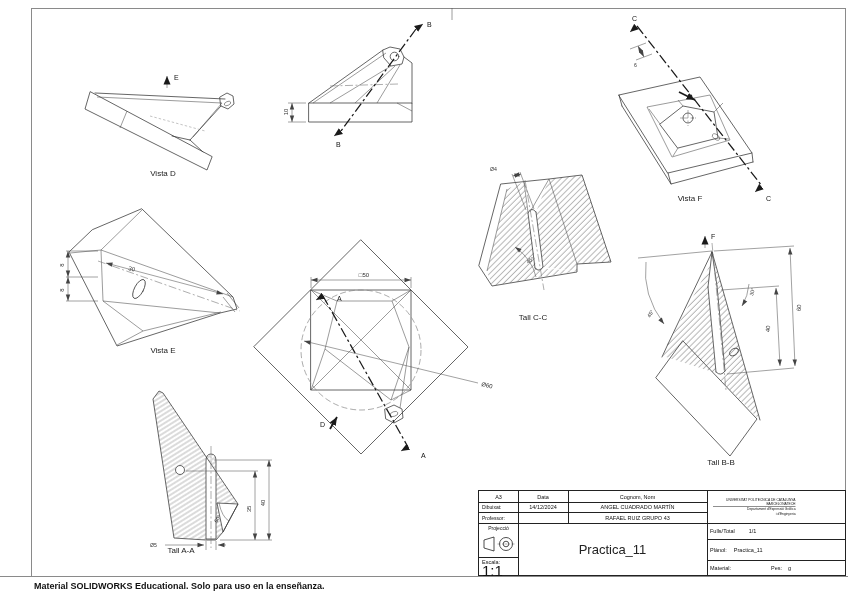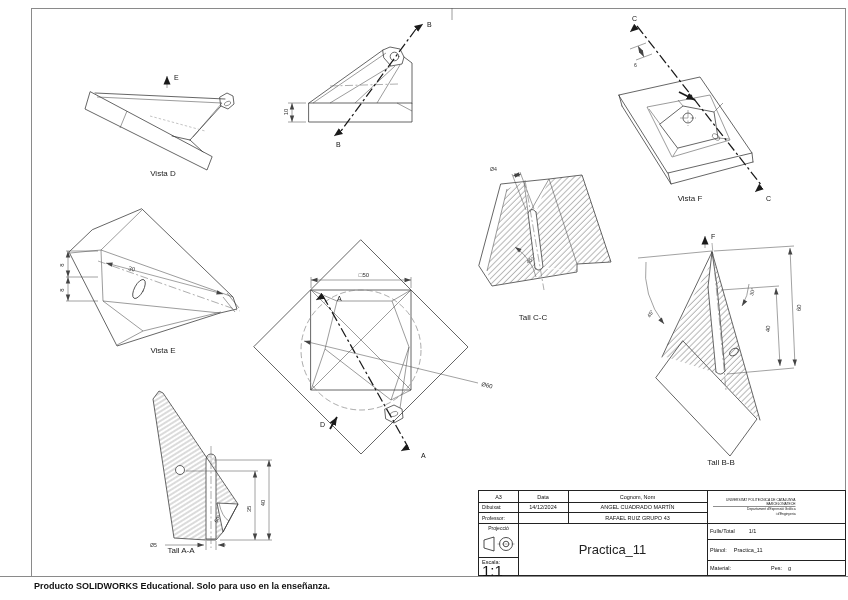--- a/index.html
+++ b/index.html
@@ -276,16 +276,16 @@
     <span>Plànol:</span>
     <span style="margin-left:7px">Practica_11</span>
   </div>
   <div class="cell left f55" style="left:228px;top:69px;width:138px;height:15px">
     <span>Material:</span>
     <span style="margin-left:40px">Pes:</span>
     <span style="margin-left:6px">g</span>
   </div>
 </div>
 
-<div class="footer-note">Producto SOLIDWORKS Educational. Solo para uso en la enseñanza.</div>
+<div class="footer-note">Material SOLIDWORKS Educational. Solo para uso en la enseñanza.</div>
 
 
 
 
 </body></html>

